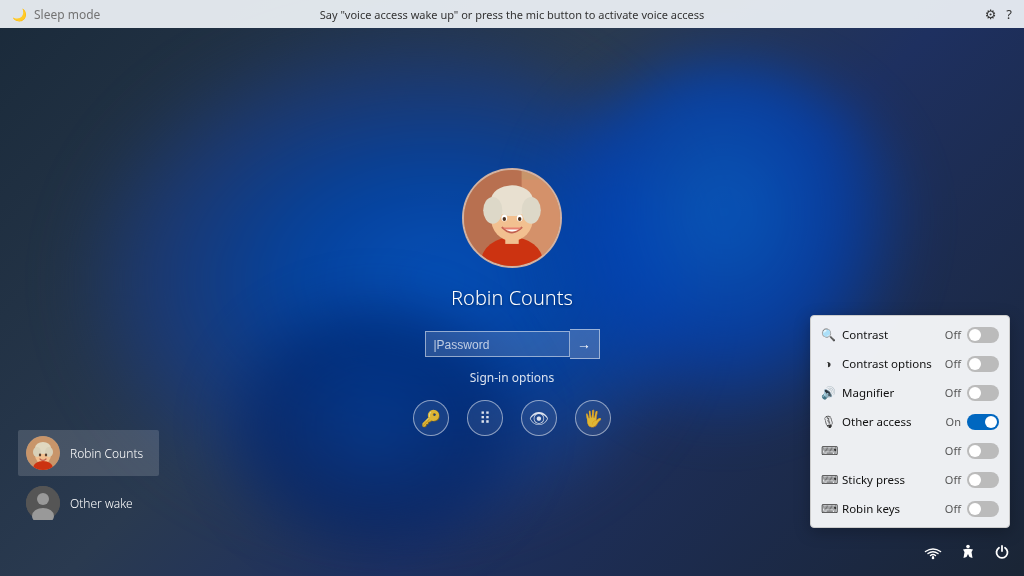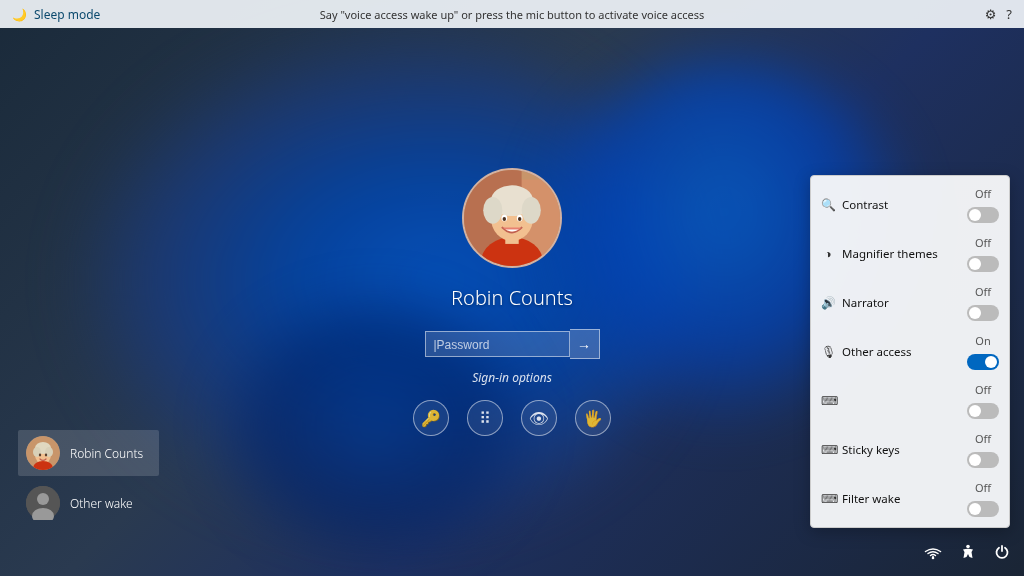--- a/index.html
+++ b/index.html
@@ -83,21 +83,21 @@
       height: 16px;
       display: flex;
       align-items: center;
       justify-content: center;
       font-size: 12px;
       color: #333;
     }
 
     .topbar-title {
       font-size: 12px;
-      color: #0c4a6e;
+      color: #737373;
     }
 
     .topbar-center {
       font-size: 11px;
       color: #333;
       position: absolute;
       left: 50%;
       transform: translateX(-50%);
     }
 
@@ -184,21 +184,20 @@
       align-items: center;
       justify-content: center;
       font-size: 14px;
     }
 
     .signin-options-link {
       color: rgba(255,255,255,0.85);
       font-size: 12px;
       margin-bottom: 14px;
       cursor: pointer;
-      font-style: italic;
     }
 
     .signin-icons {
       display: flex;
       gap: 18px;
       align-items: center;
     }
 
     .signin-icon-btn {
       width: 36px;
@@ -308,21 +307,20 @@
       font-size: 12px;
       color: #333;
       width: 14px;
       text-align: center;
     }
 
     .access-row-right {
       display: flex;
       align-items: center;
       gap: 6px;
-      flex-direction: column;
     }
 
     .access-off-text {
       font-size: 11px;
       color: #555;
     }
 
     .toggle {
       width: 32px;
       height: 16px;
@@ -509,33 +507,33 @@
       <div class="access-row-right">
         <span class="access-off-text">Off</span>
         <div class="toggle off">
           <div class="toggle-thumb"></div>
         </div>
       </div>
     </div>
     <div class="access-row">
       <div class="access-row-left">
         <span class="access-icon">◑</span>
-        <span>Magnifier themes</span>
+        <span>Contrast options</span>
       </div>
       <div class="access-row-right">
         <span class="access-off-text">Off</span>
         <div class="toggle off">
           <div class="toggle-thumb"></div>
         </div>
       </div>
     </div>
     <div class="access-row">
       <div class="access-row-left">
         <span class="access-icon">🔊</span>
-        <span>Narrator</span>
+        <span>Magnifier</span>
       </div>
       <div class="access-row-right">
         <span class="access-off-text">Off</span>
         <div class="toggle off">
           <div class="toggle-thumb"></div>
         </div>
       </div>
     </div>
     <div class="access-row">
       <div class="access-row-left">
@@ -556,33 +554,33 @@
       <div class="access-row-right">
         <span class="access-off-text">Off</span>
         <div class="toggle off">
           <div class="toggle-thumb"></div>
         </div>
       </div>
     </div>
     <div class="access-row">
       <div class="access-row-left">
         <span class="access-icon">⌨</span>
-        <span>Sticky keys</span>
+        <span>Sticky press</span>
       </div>
       <div class="access-row-right">
         <span class="access-off-text">Off</span>
         <div class="toggle off">
           <div class="toggle-thumb"></div>
         </div>
       </div>
     </div>
     <div class="access-row">
       <div class="access-row-left">
         <span class="access-icon">⌨</span>
-        <span>Filter wake</span>
+        <span>Robin keys</span>
       </div>
       <div class="access-row-right">
         <span class="access-off-text">Off</span>
         <div class="toggle off">
           <div class="toggle-thumb"></div>
         </div>
       </div>
     </div>
   </div>
 

